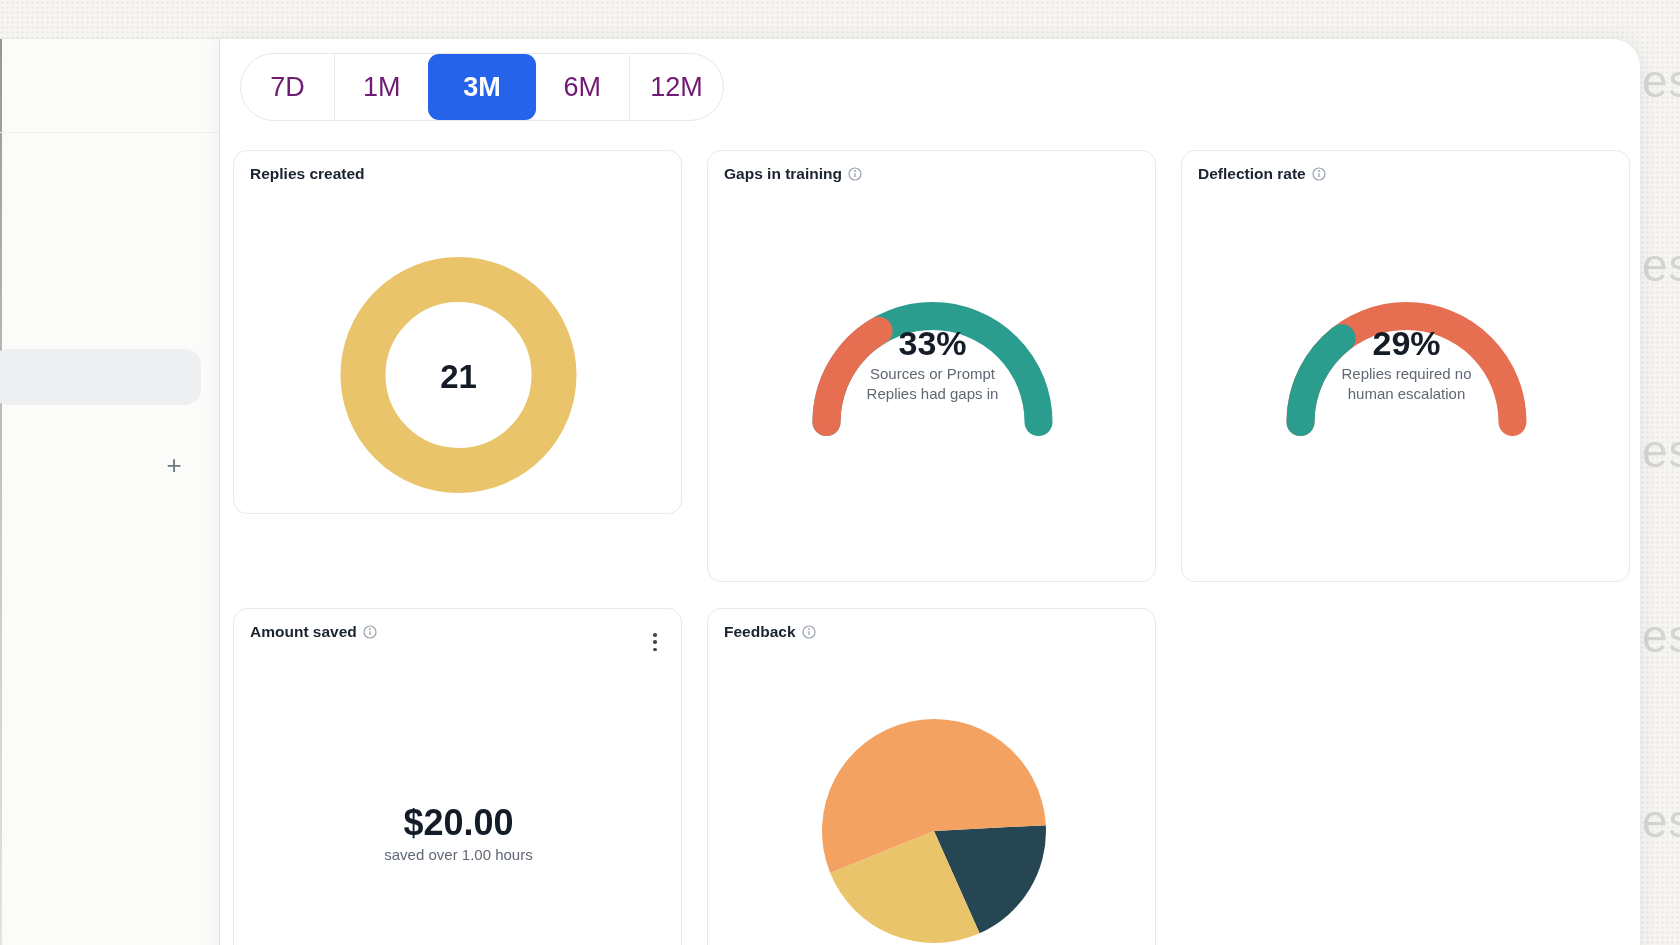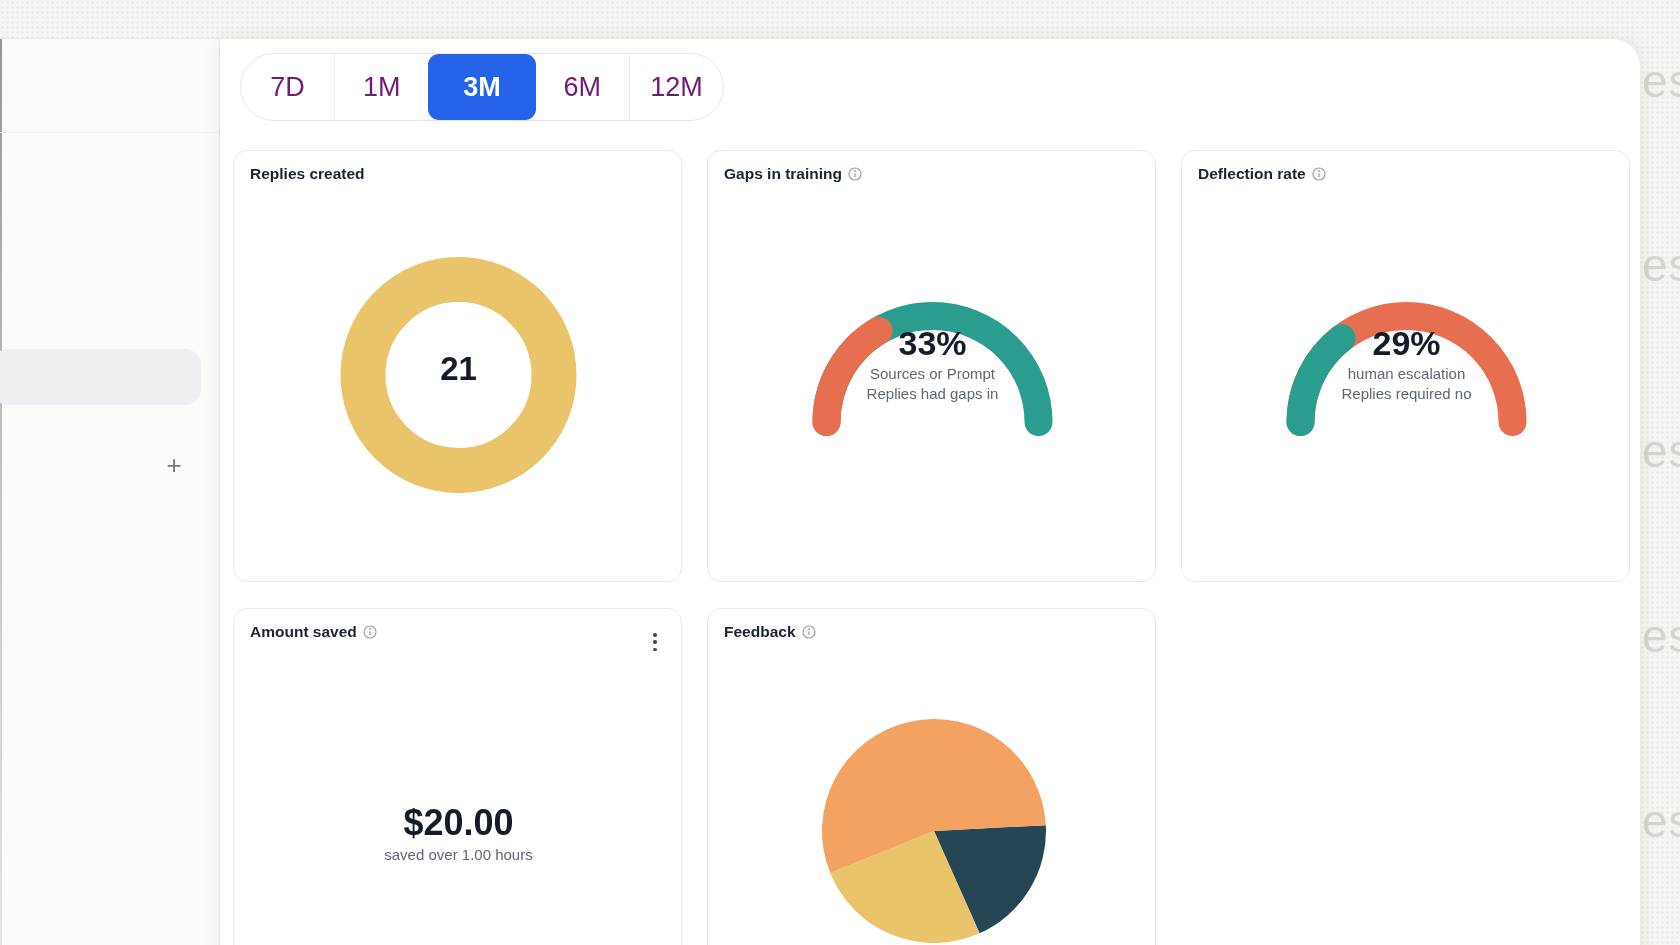--- a/index.html
+++ b/index.html
@@ -62,39 +62,39 @@
     flex:1.15;background:#2563eb;color:#ffffff;border-left:none;border-radius:10px;
     font-weight:600;
   }
   .seg-btn.after-selected{border-left:none;text-align:center;}
 
   
   .card{
     position:absolute;width:449px;background:#ffffff;
     border:1px solid #e9e9e7;border-radius:14px;box-sizing:border-box;
   }
-  #card-replies{left:13px;top:111px;height:432px;}
+  #card-replies{left:13px;top:111px;height:364px;}
   #card-gaps{left:487px;top:111px;height:432px;}
   #card-deflection{left:961px;top:111px;height:432px;}
   #card-amount{left:13px;top:569px;height:440px;}
   #card-feedback{left:487px;top:569px;height:440px;}
 
   .card-head{
     position:absolute;left:16px;top:14px;display:flex;align-items:center;gap:6px;
   }
   .card-title{font-size:15.5px;font-weight:600;color:#1a2330;}
   .info-icon{display:inline-block;width:14px;height:14px;}
   .chart-svg{position:absolute;left:0;top:0;width:449px;height:432px;pointer-events:none;}
   .overlay{position:absolute;left:0;width:449px;text-align:center;pointer-events:none;}
   .big-num{font-size:34px;font-weight:700;color:#141c28;line-height:42px;}
   .sub-text{font-size:15px;color:#5f6873;line-height:19.5px;}
 
   
   #donut-overlay{top:198px;}
-  #donut-overlay .big-num{font-size:33px;line-height:40px;}
+  #donut-overlay .big-num{font-size:33px;line-height:40px;margin-top:8px;}
   #donut-overlay .sub-text{line-height:20px;}
 
   
   .gauge-overlay{top:171px;}
 
   
   #amount-overlay{top:192px;}
   #amount-overlay .big-num{font-size:36px;line-height:44px;}
   #amount-overlay .sub-text{line-height:20px;}
   .kebab{
@@ -170,22 +170,22 @@
         <line x1="7" y1="6.2" x2="7" y2="10" stroke="#9aa2ad" stroke-width="1.3"></line>
         <circle cx="7" cy="4" r="0.9" fill="#9aa2ad"></circle>
       </svg>
     </div>
     <svg class="chart-svg" id="gauge-deflection" viewBox="0 0 449 432">
         <path d="M 118.5 271 A 106 106 0 0 1 330.5 271" fill="none" stroke="#e76f51" stroke-width="28" stroke-linecap="round"></path>
         <path d="M 118.5 271 A 106 106 0 0 1 159.5318523127845 187.24356868817682" fill="none" stroke="#2a9d8f" stroke-width="28" stroke-linecap="round"></path>
       </svg>
     <div class="overlay gauge-overlay">
       <div class="big-num">29%</div>
+      <div class="sub-text">Replies required no</div>
       <div class="sub-text">human escalation</div>
-      <div class="sub-text">Replies required no</div>
     </div>
   </section>
 
   <section class="card" id="card-amount">
     <div class="card-head">
       <span class="card-title">Amount saved</span>
       <svg class="info-icon" viewBox="0 0 14 14">
         <circle cx="7" cy="7" r="6" fill="none" stroke="#9aa2ad" stroke-width="1.2"></circle>
         <line x1="7" y1="6.2" x2="7" y2="10" stroke="#9aa2ad" stroke-width="1.3"></line>
         <circle cx="7" cy="4" r="0.9" fill="#9aa2ad"></circle>

